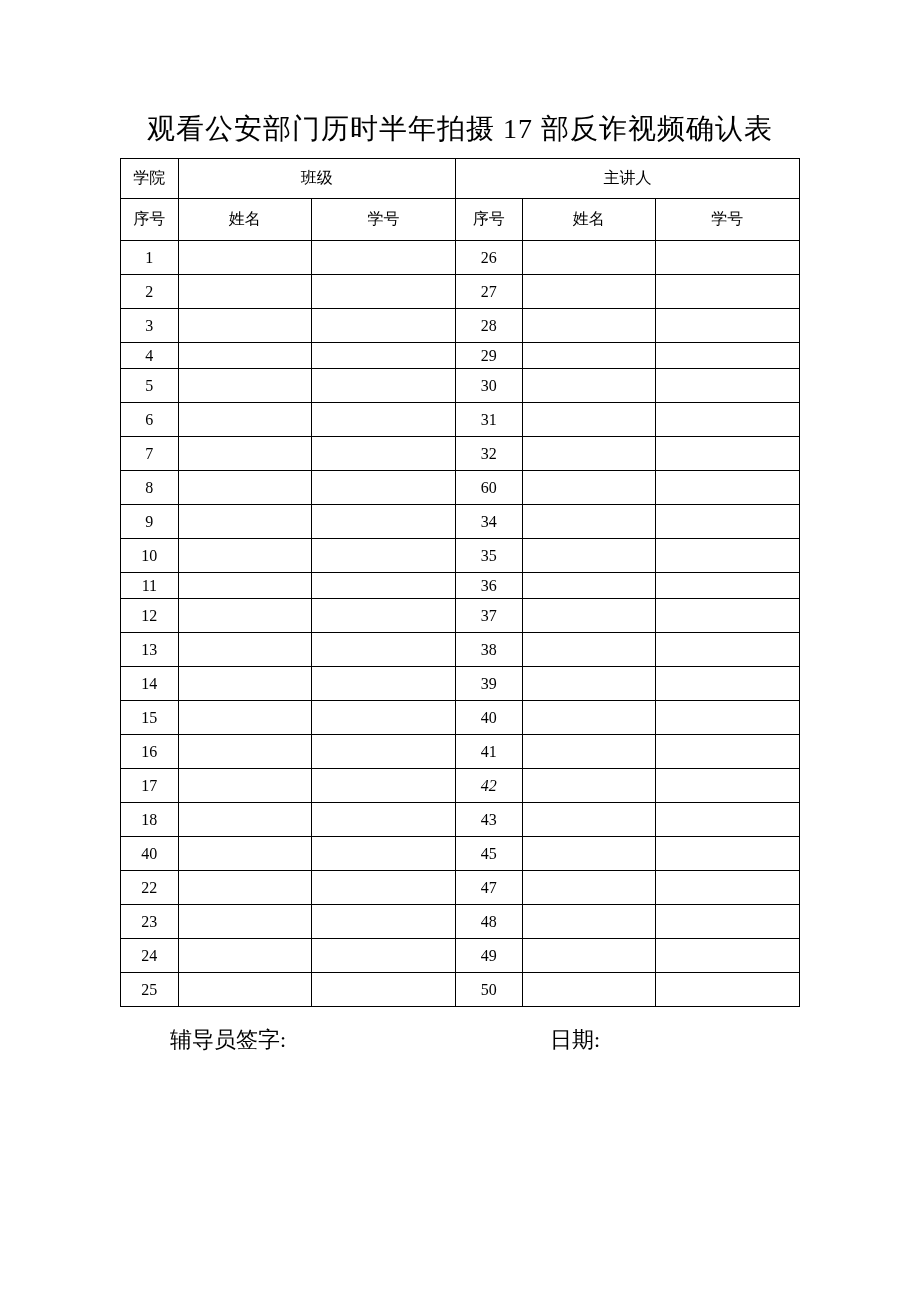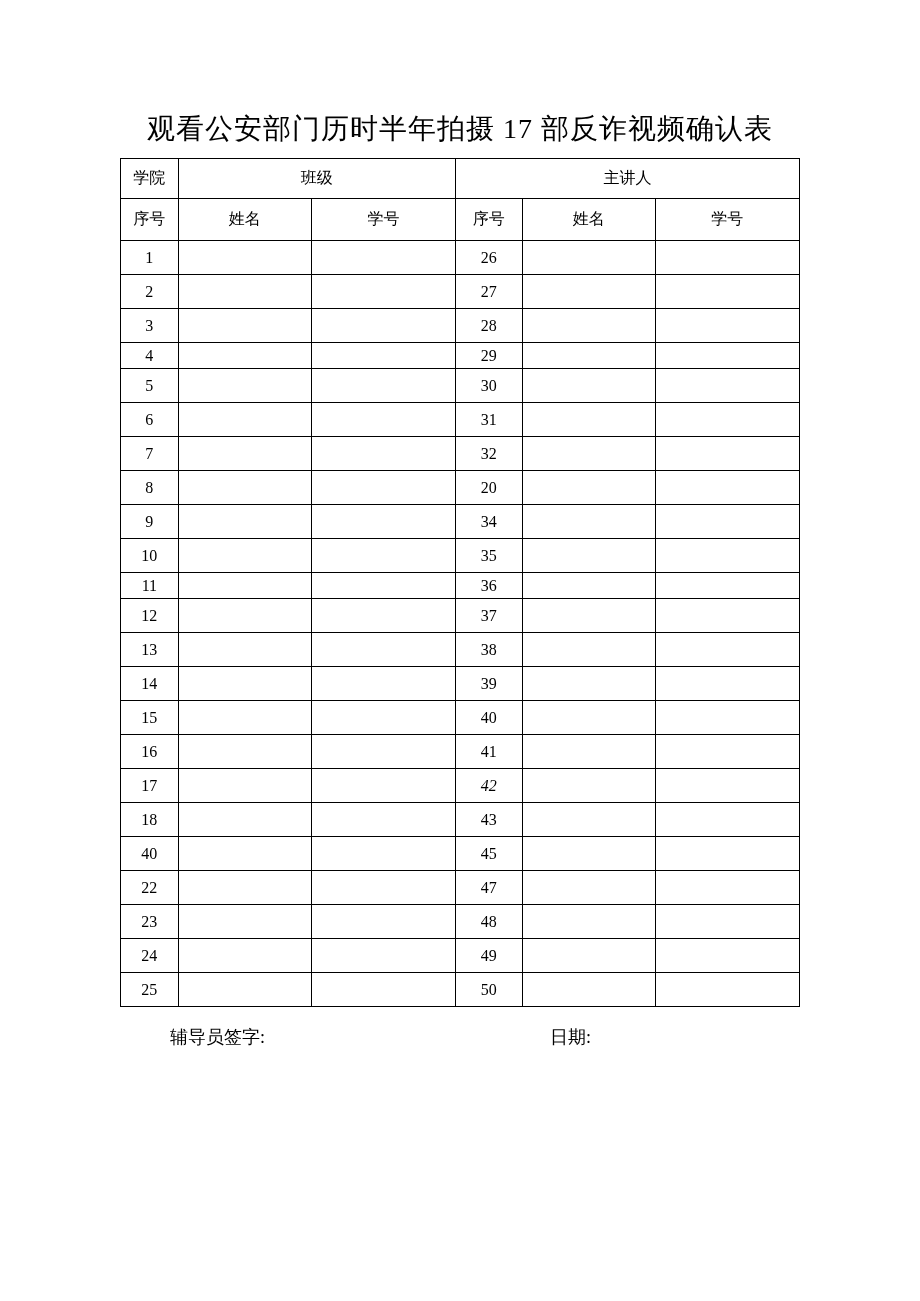--- a/index.html
+++ b/index.html
@@ -35,21 +35,21 @@
     .sub-head td { height: 42px; }
     .col-seq { width: 52px; }
     .col-name { width: 120px; }
     .col-id { width: 130px; }
     .col-seq2 { width: 60px; }
     .col-name2 { width: 120px; }
     .col-id2 { width: 130px; }
     .italic { font-style: italic; }
     .footer {
       margin-top: 18px;
-      font-size: 18px;
+      font-size: 22px;
       display: flex;
       padding-left: 50px;
     }
     .footer-sig { width: 380px; }
     tr.h-short td { height: 26px; }
   </style>
 </head>
 <body>
 
 <div class="title">观看公安部门历时半年拍摄 17 部反诈视频确认表</div>
@@ -130,21 +130,21 @@
         <td></td>
         <td></td>
         <td>32</td>
         <td></td>
         <td></td>
       </tr>
       <tr>
         <td>8</td>
         <td></td>
         <td></td>
-        <td>20</td>
+        <td>60</td>
         <td></td>
         <td></td>
       </tr>
       <tr>
         <td>9</td>
         <td></td>
         <td></td>
         <td>34</td>
         <td></td>
         <td></td>

